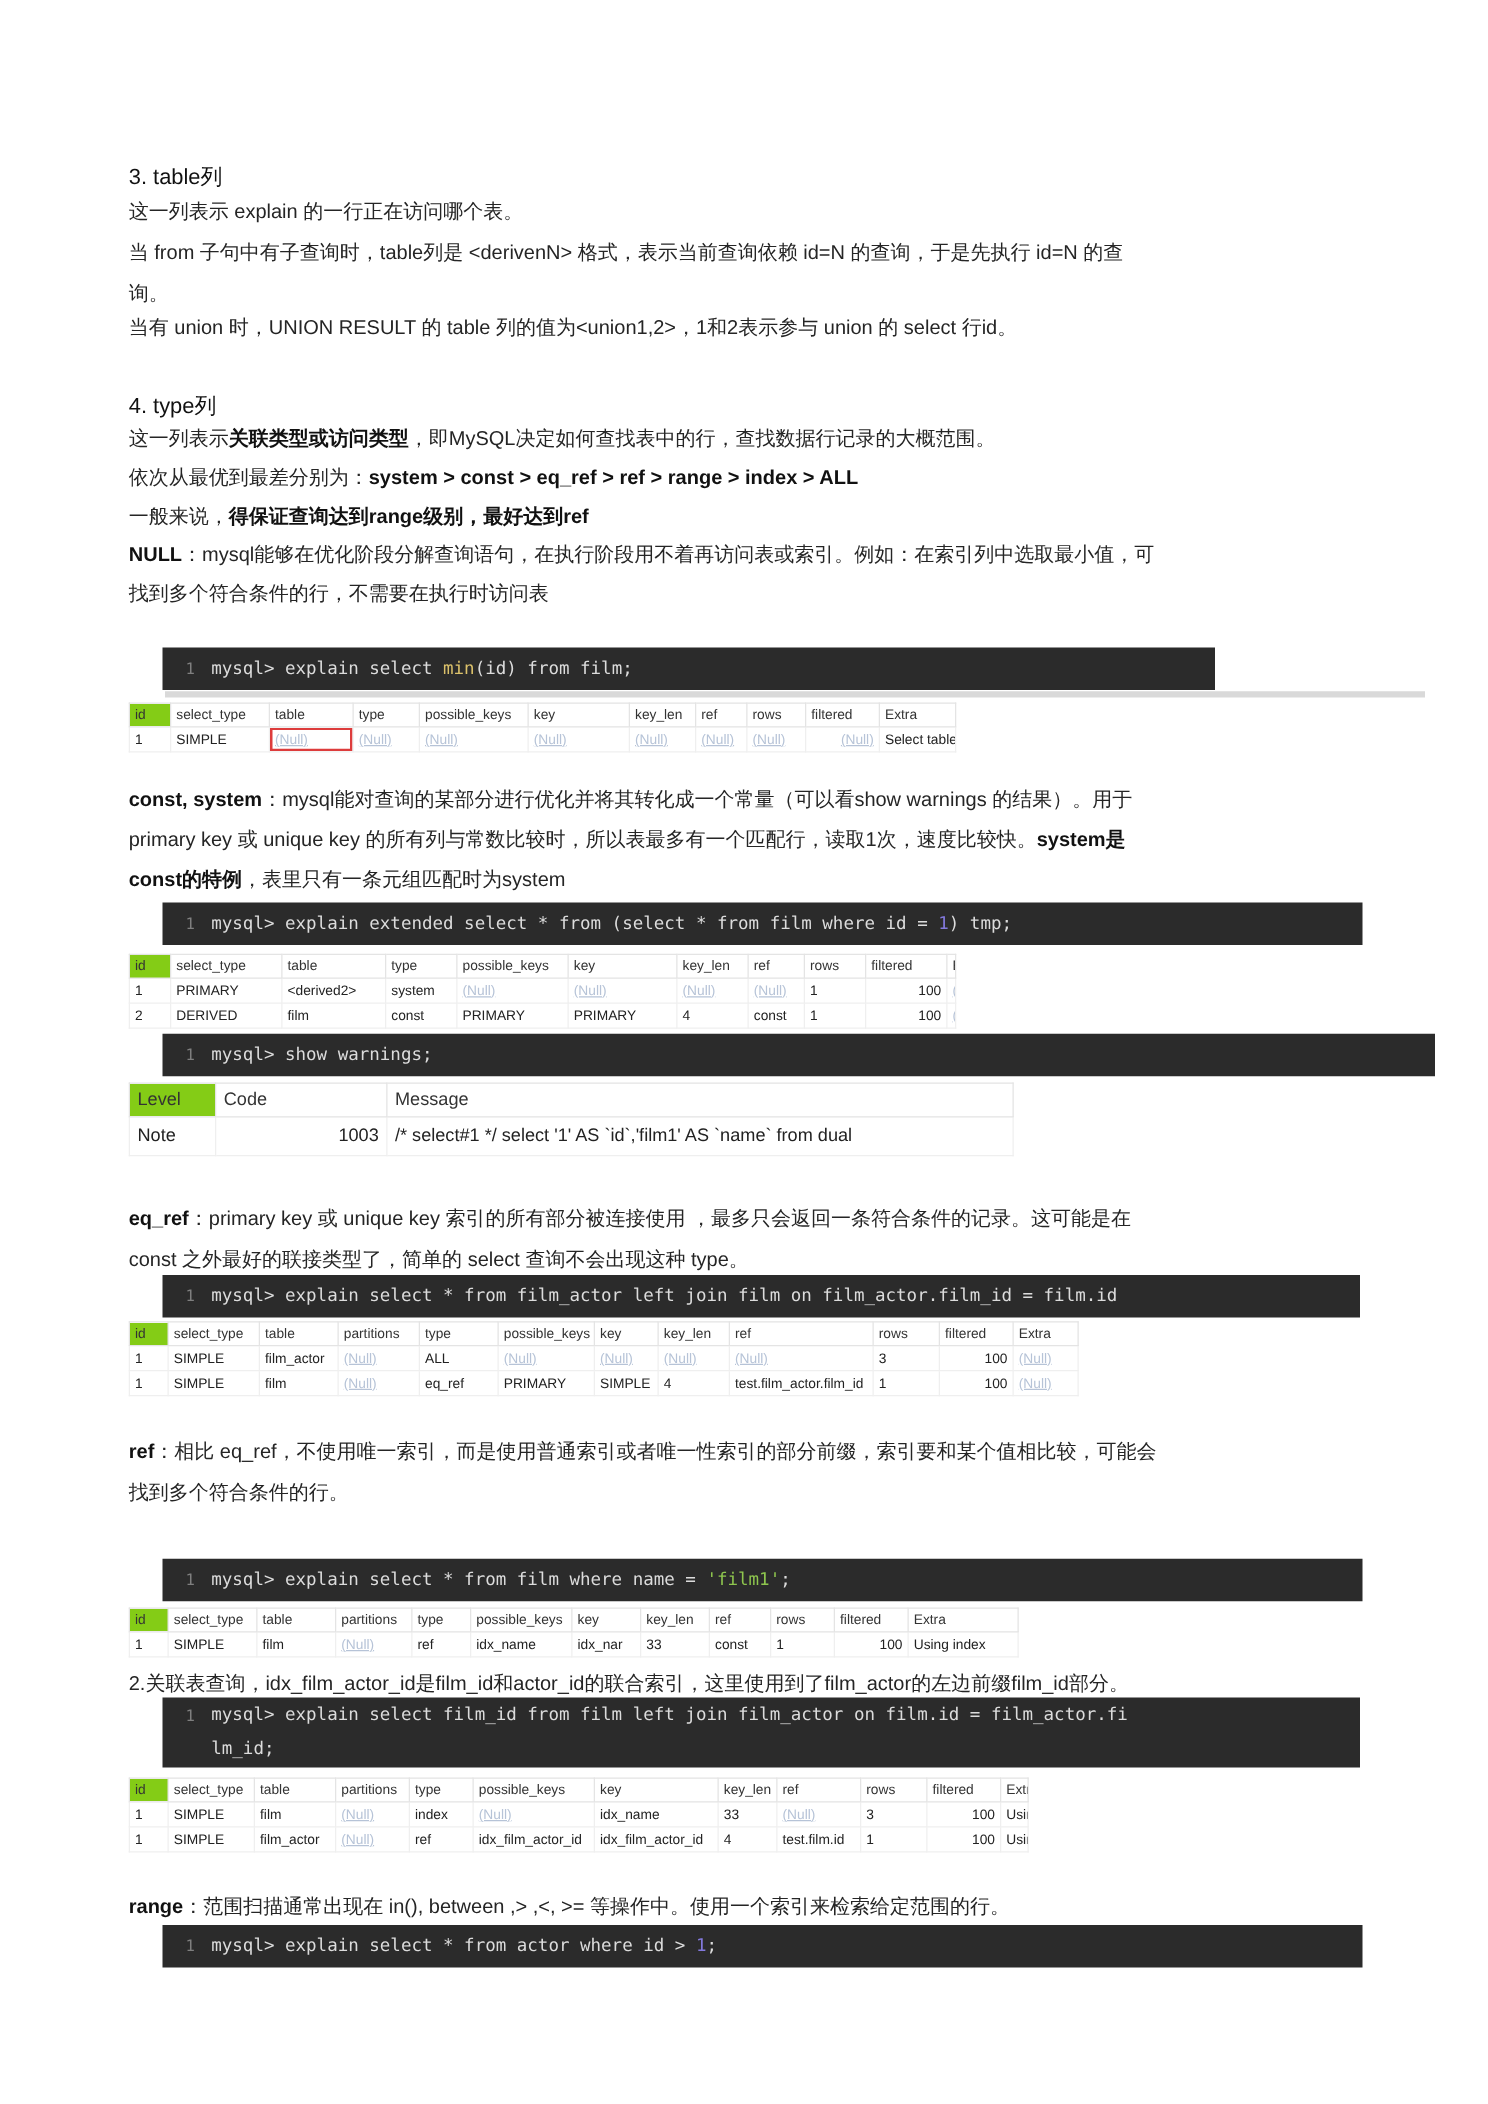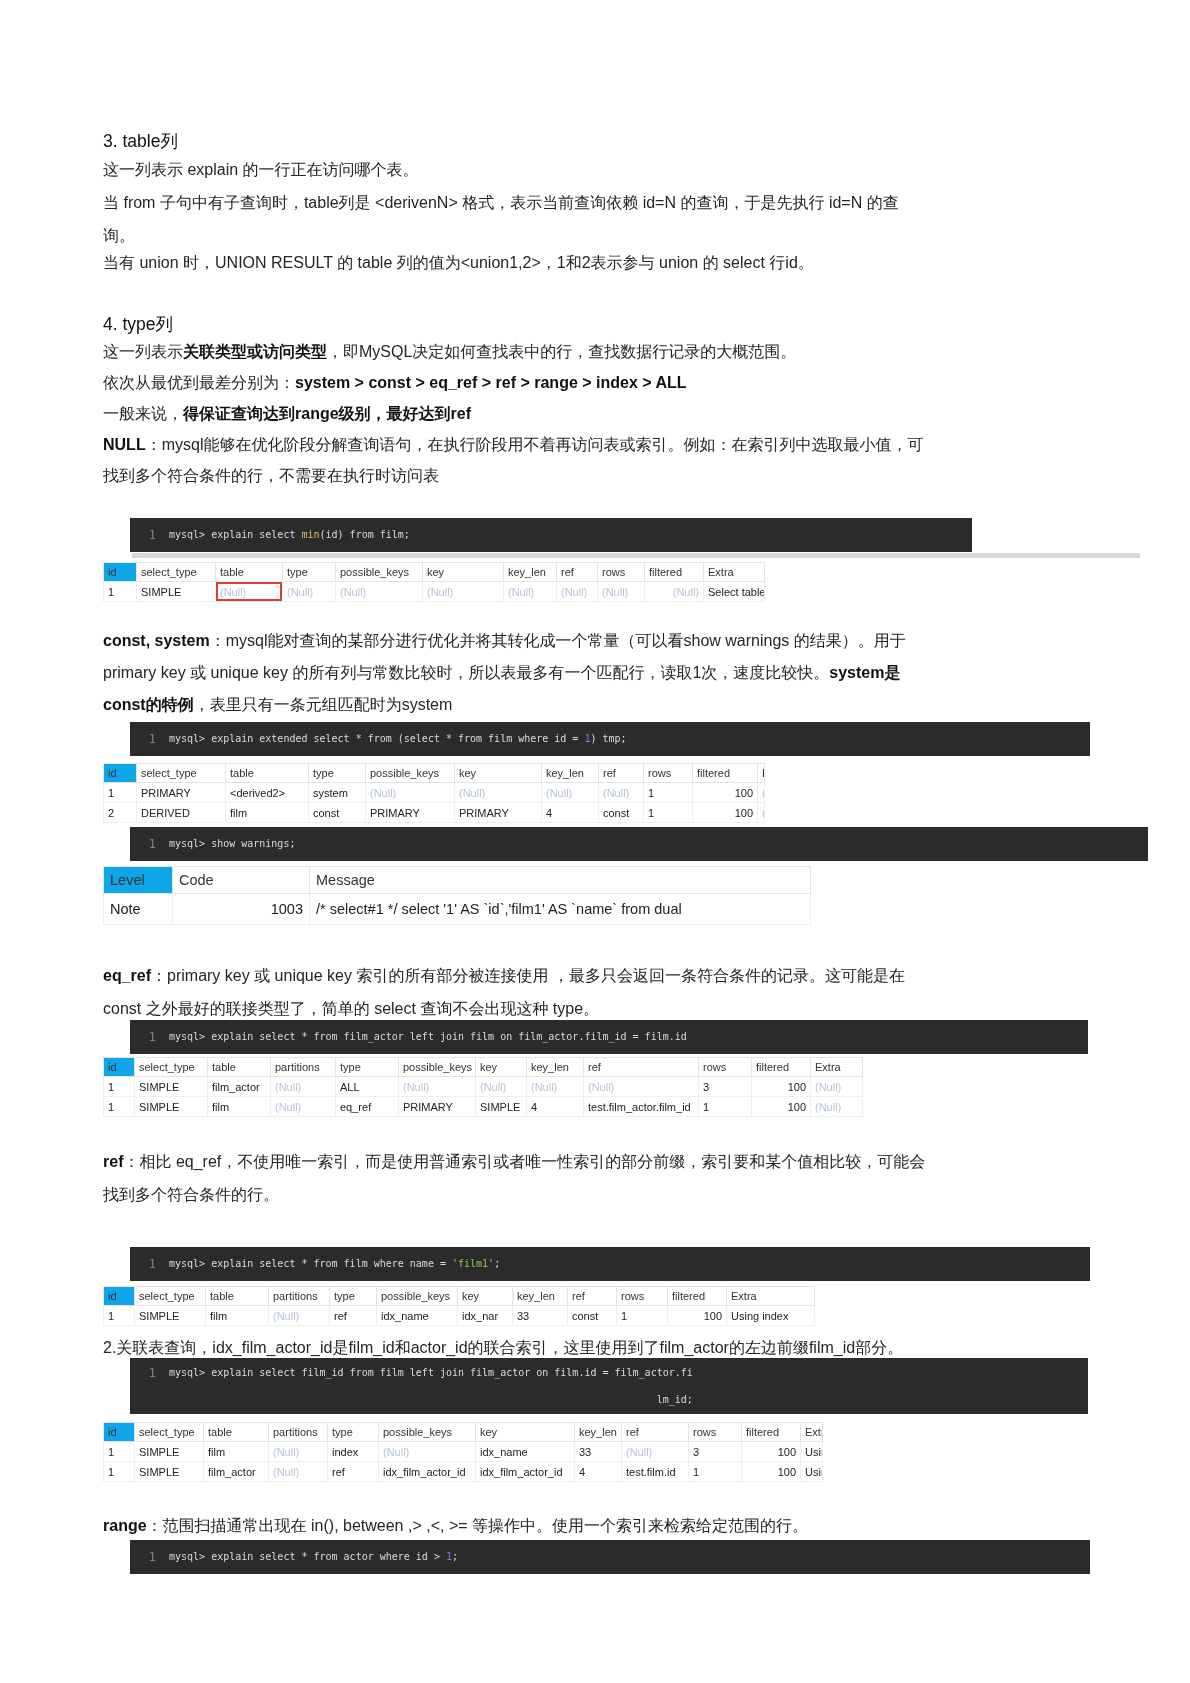--- a/index.html
+++ b/index.html
@@ -6,36 +6,36 @@
   .page{position:relative;width:1190px;height:1683px;background:#ffffff;overflow:hidden;
         font-family:"Liberation Sans","DejaVu Sans",sans-serif;color:#222;}
   .hd{position:absolute;left:103px;font-size:17.5px;font-weight:400;color:#111;white-space:nowrap;}
   .tl{position:absolute;left:103px;font-size:16px;line-height:22px;color:#252525;white-space:nowrap;}
   .tl .b{font-weight:700;color:#111;}
 
   
   .code{position:absolute;left:130px;background:#2b2b2b;display:flex;overflow:hidden;}
   .code .ln{flex:none;width:22px;text-align:right;margin:0 13px 0 4px;color:#7f7f7f;
             font-family:"DejaVu Sans Mono",monospace;font-size:12.5px;line-height:34px;}
-  .code .ct{font-family:"DejaVu Sans Mono",monospace;font-size:10px;color:#dcdcdc;
-            line-height:34px;white-space:nowrap;text-align:right;}
+  .code .ct{font-family:"DejaVu Sans Mono",monospace;font-size:14px;color:#dcdcdc;
+            line-height:34px;white-space:nowrap;}
   .code.two .ln,.code.two .ct{line-height:27px;}
   .code.two{padding-top:1px;}
   .c-y{color:#dcc26b;}
   .c-g{color:#8ec54e;}
   .c-p{color:#8379dd;}
   .graybar{position:absolute;background:#d9d9d9;}
 
   
   .tbl{position:absolute;border-collapse:collapse;table-layout:fixed;background:#fff;font-size:11px;}
   .tbl th{font-weight:400;text-align:left;padding:2px 4px;border:1px solid #e4e4e4;color:#333;
           height:14px;white-space:nowrap;overflow:hidden;}
   .tbl td{padding:2px 4px;border:1px solid #efefef;color:#222;height:15px;white-space:nowrap;overflow:hidden;}
-  .tbl th:first-child{background:#0ea5e9;}
-  .tbl td.null{color:#b6c3d7;}
+  .tbl th:first-child{background:#84cc16;}
+  .tbl td.null{color:#b6c3d7;text-decoration:underline;}
   .tbl td.r{text-align:right;}
   .tbl td.boxed{box-shadow:inset 0 0 0 2px #dd3c3c;}
 
   .t1{top:562px;left:103px;width:662px;}
   .t1 th:nth-child(1){width:24px}.t1 th:nth-child(2){width:70px}.t1 th:nth-child(3){width:58px}
   .t1 th:nth-child(4){width:44px}.t1 th:nth-child(5){width:78px}.t1 th:nth-child(6){width:72px}
   .t1 th:nth-child(7){width:44px}.t1 th:nth-child(8){width:32px}.t1 th:nth-child(9){width:38px}
   .t1 th:nth-child(10){width:50px}
 
   .t2{top:763px;left:103px;width:662px;}

